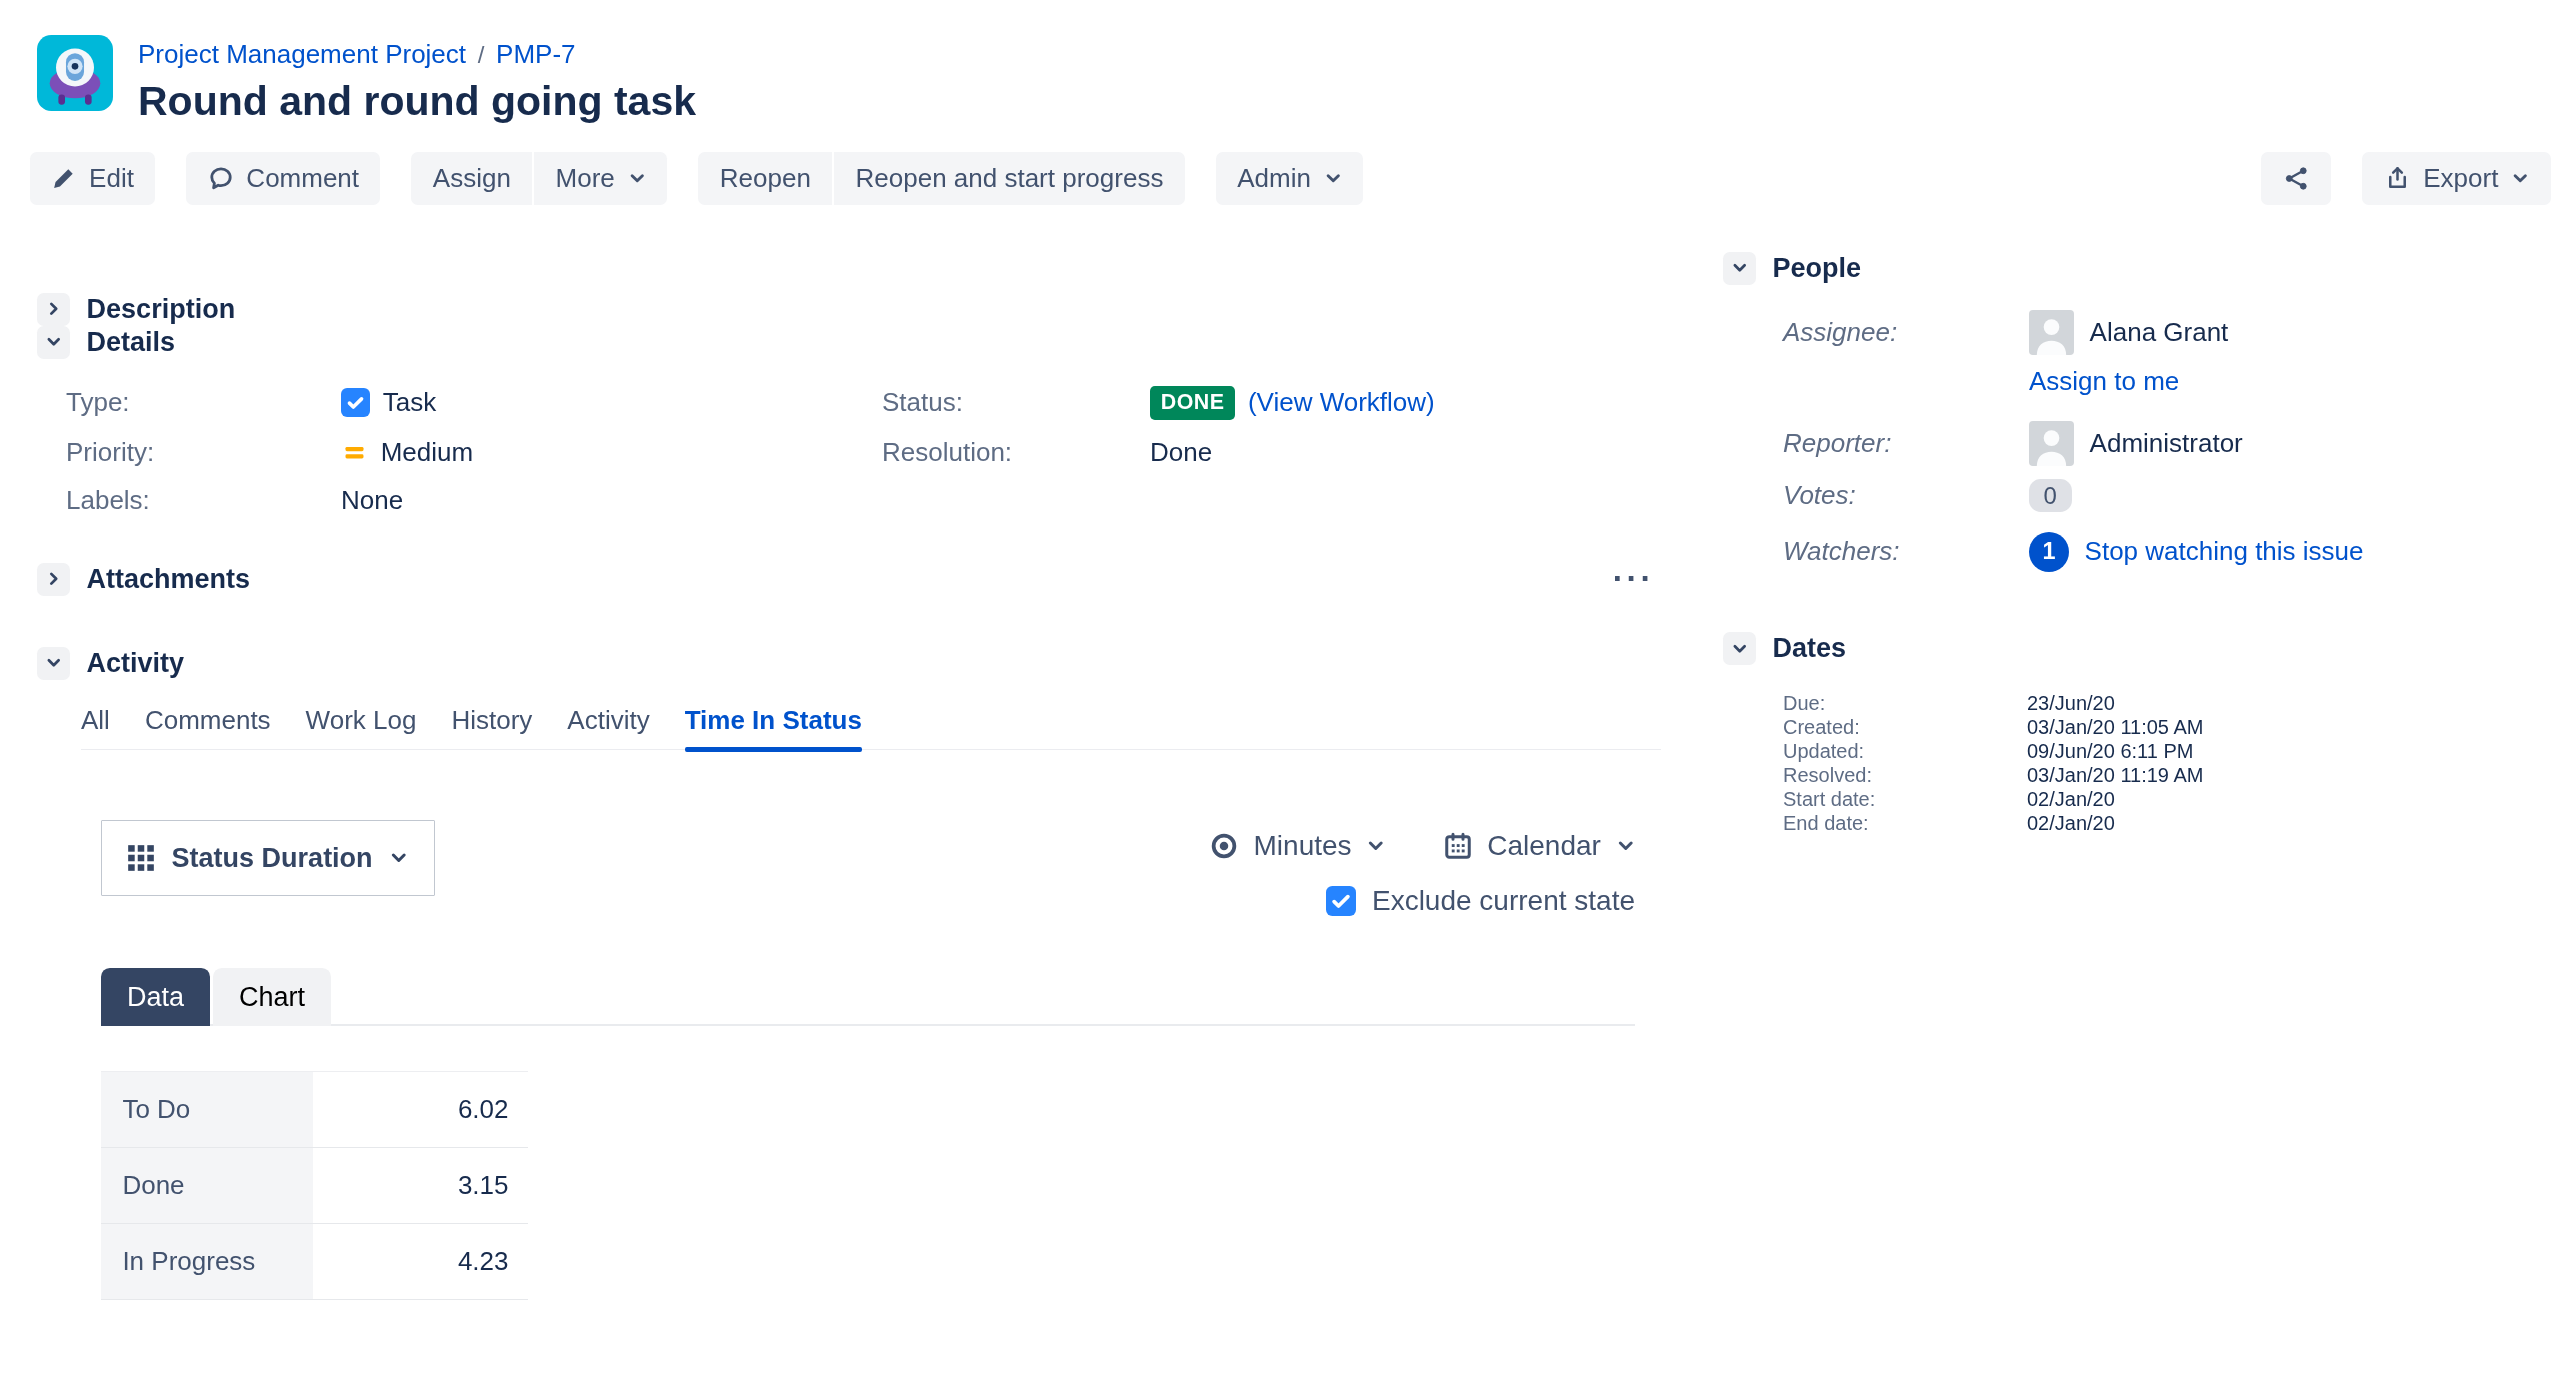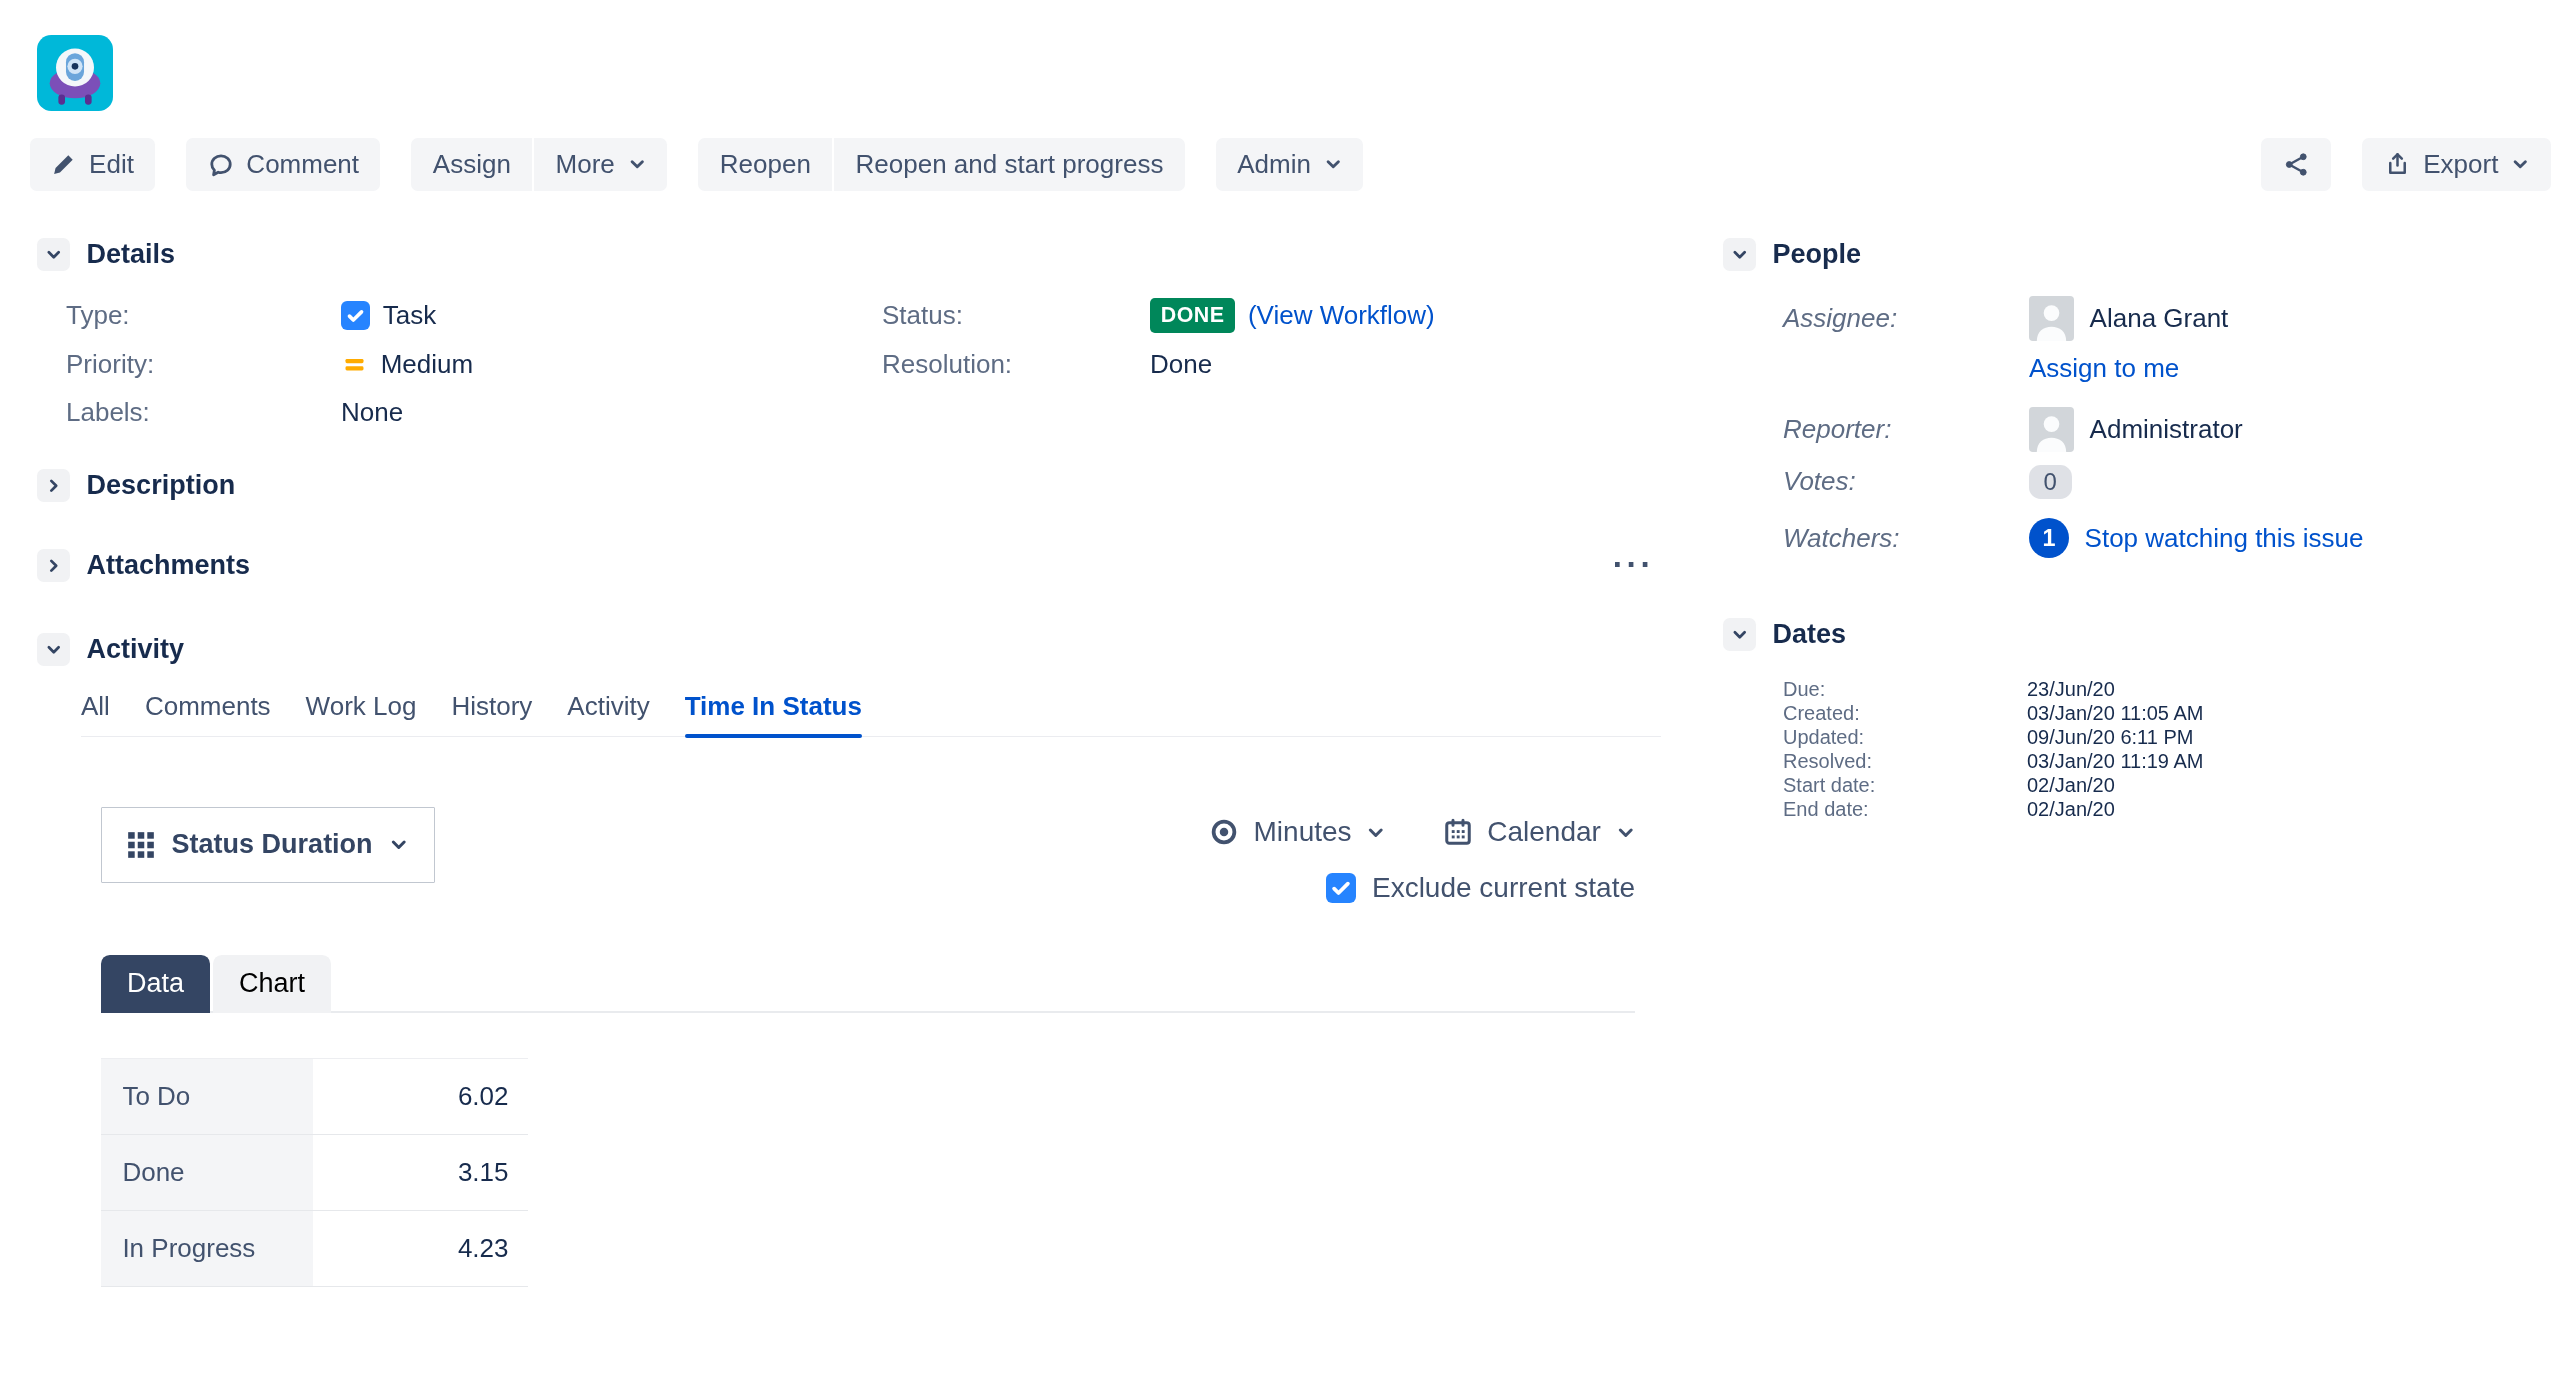--- a/index.html
+++ b/index.html
@@ -114,20 +114,28 @@
         <rect x="0" y="0" width="48" height="48" rx="9" fill="#00B8D9"></rect>
         <ellipse cx="24" cy="30.5" rx="16" ry="9.5" fill="#7C4FB8"></ellipse>
         <rect x="13.5" y="37.5" width="4.2" height="6.5" rx="2" fill="#5B2E91"></rect>
         <rect x="30.3" y="37.5" width="4.2" height="6.5" rx="2" fill="#5B2E91"></rect>
         <circle cx="24" cy="20.5" r="12" fill="#F4F7FA"></circle>
         <rect x="18.3" y="11.5" width="11.4" height="17.5" rx="5.7" fill="#6AA5DB"></rect>
         <circle cx="24" cy="19.8" r="4.8" fill="#CFE4F7"></circle>
         <circle cx="24" cy="19.8" r="2.1" fill="#17345C"></circle>
       </svg>
     </div>
+    <div>
+      <div class="breadcrumb">
+        <a>Project Management Project</a>
+        <span class="sep">/</span>
+        <a>PMP-7</a>
+      </div>
+      <h1 class="title">Round and round going task</h1>
+    </div>
   </div>
 
   <div class="toolbar">
     <button class="btn">
       <span class="icon-wrap">
         <svg width="25" height="25" viewBox="0 0 24 24">
             <path d="M16.6 3.2l4.2 4.2L8.6 19.6 3 21l1.4-5.6z" fill="#42526E"></path>
           </svg>
       </span>
       <span>Edit</span>
@@ -194,20 +202,33 @@
             <path d="M4 6.5l5 5 5-5"></path>
           </svg>
       </span>
     </button>
   </div>
 
   <div class="content">
 
     <div class="col-left">
 
+      <section id="description">
+        <div class="sec-hdr">
+          <button class="twisty">
+            <span class="icon-wrap">
+              <svg width="19.5" height="19.5" viewBox="0 0 20 20" fill="none" stroke="#344563" stroke-width="2.8" stroke-linecap="round" stroke-linejoin="round">
+                  <path d="M7.5 5l5 5-5 5"></path>
+                </svg>
+            </span>
+          </button>
+          <span class="sec-title">Description</span>
+        </div>
+      </section>
+
       <section id="details">
         <div class="sec-hdr">
           <button class="twisty">
             <span class="icon-wrap">
               <svg width="19.5" height="19.5" viewBox="0 0 20 20" fill="none" stroke="#344563" stroke-width="2.8" stroke-linecap="round" stroke-linejoin="round">
                   <path d="M5 7.5l5 5 5-5"></path>
                 </svg>
             </span>
           </button>
           <span class="sec-title">Details</span>
@@ -239,33 +260,20 @@
             </span>
             <span>Medium</span>
           </span>
           <span class="f-label">Resolution:</span>
           <span class="f-value">Done</span>
 
           <span class="f-label">Labels:</span>
           <span class="f-value">None</span>
           <span></span>
             <span></span>
-        </div>
-      </section>
-
-      <section id="description">
-        <div class="sec-hdr">
-          <button class="twisty">
-            <span class="icon-wrap">
-              <svg width="19.5" height="19.5" viewBox="0 0 20 20" fill="none" stroke="#344563" stroke-width="2.8" stroke-linecap="round" stroke-linejoin="round">
-                  <path d="M7.5 5l5 5-5 5"></path>
-                </svg>
-            </span>
-          </button>
-          <span class="sec-title">Description</span>
         </div>
       </section>
 
       <section id="attachments">
         <div class="sec-hdr">
           <button class="twisty">
             <span class="icon-wrap">
               <svg width="19.5" height="19.5" viewBox="0 0 20 20" fill="none" stroke="#344563" stroke-width="2.8" stroke-linecap="round" stroke-linejoin="round">
                   <path d="M7.5 5l5 5-5 5"></path>
                 </svg>

